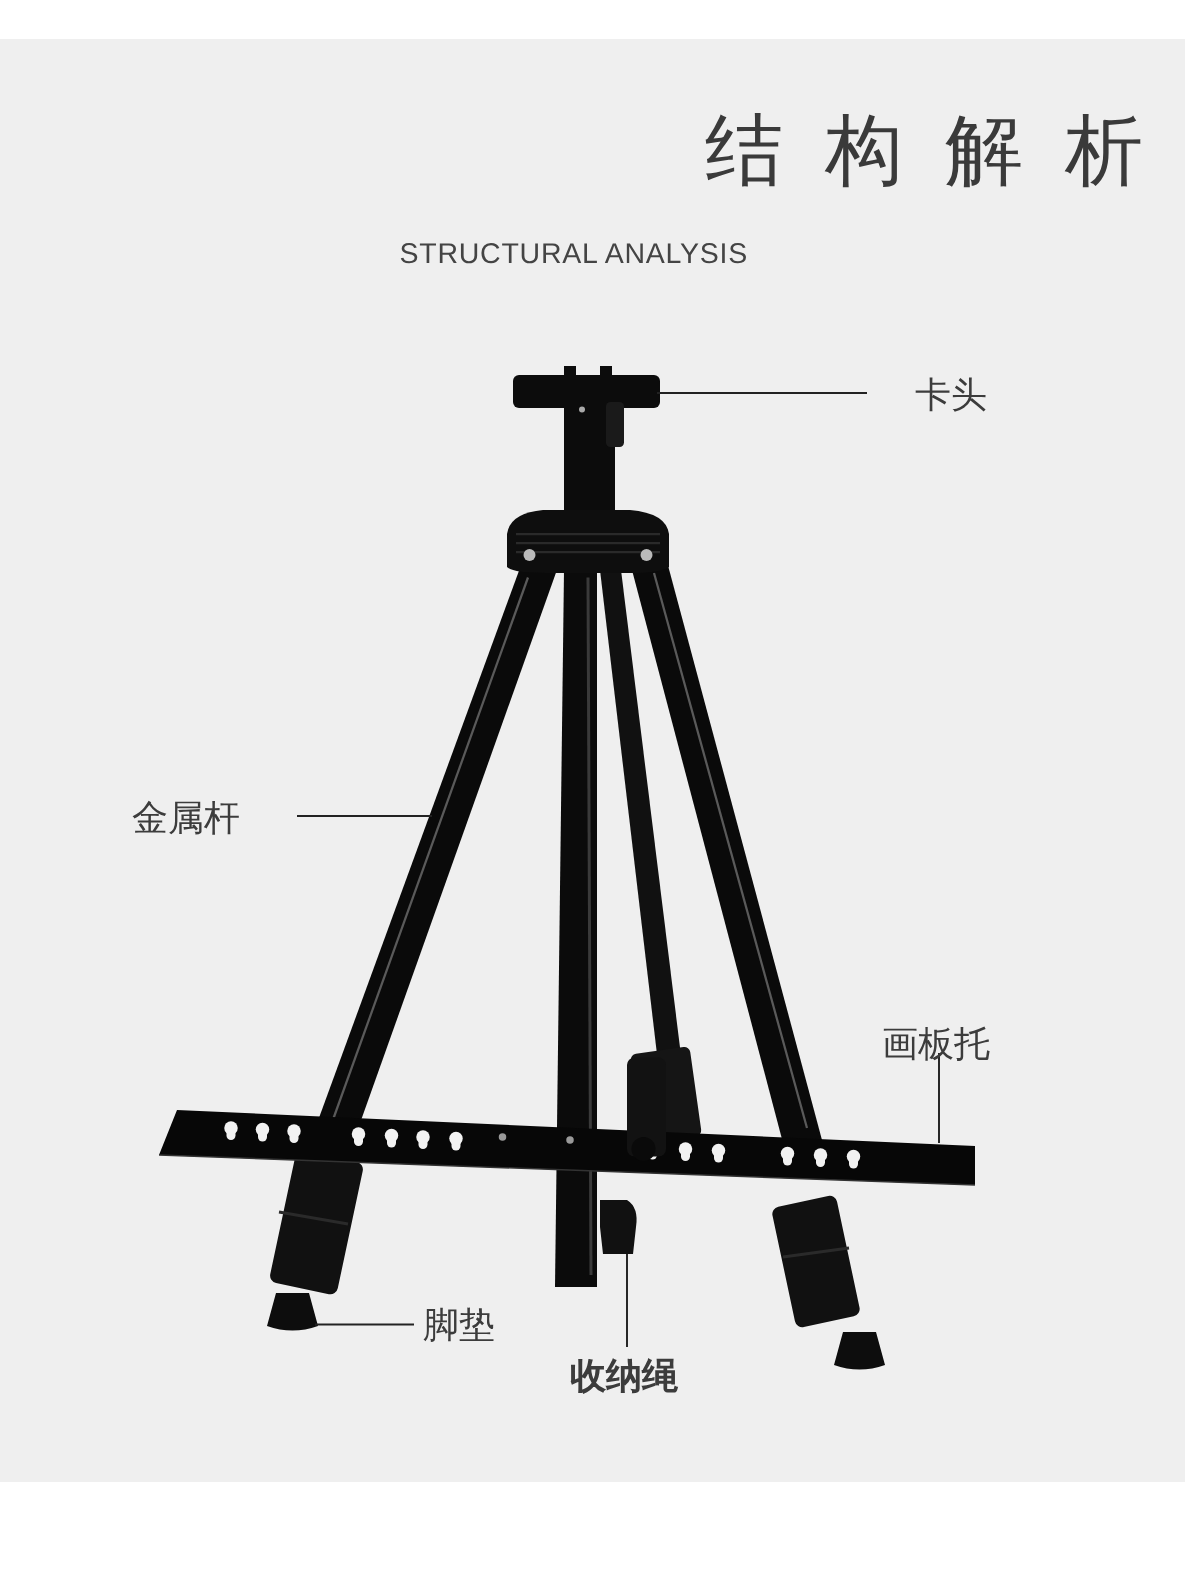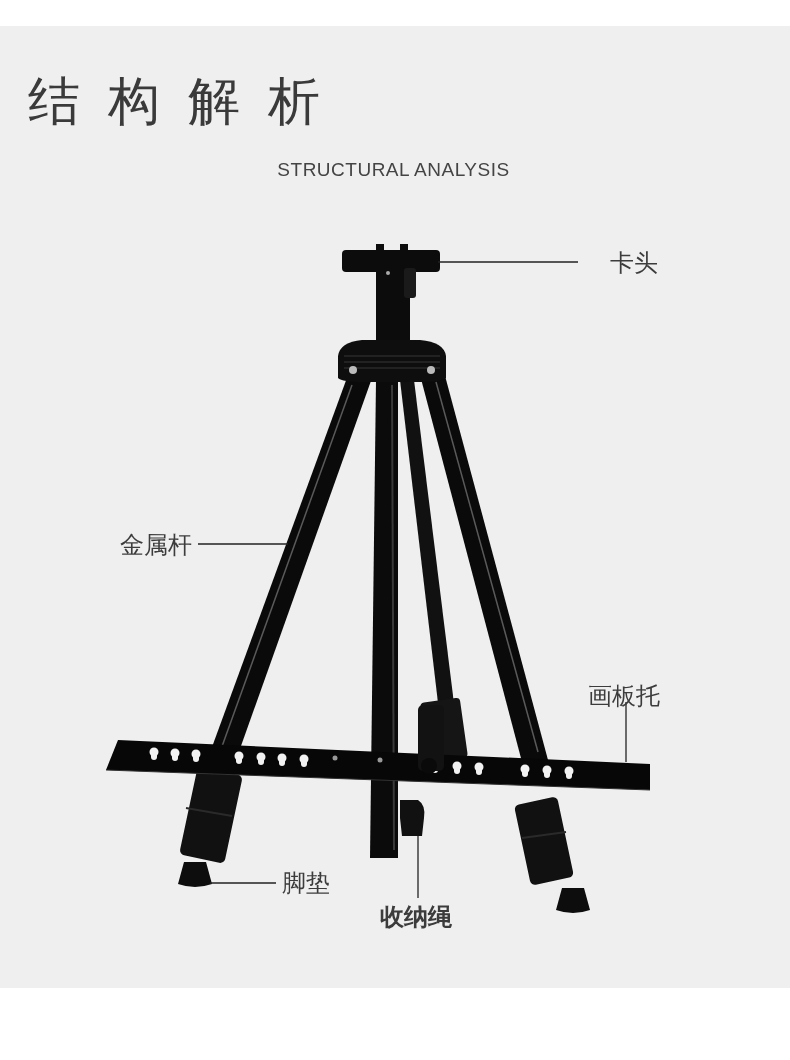--- a/index.html
+++ b/index.html
@@ -5,28 +5,28 @@
     html, body { margin: 0; padding: 0; }
     body {
       width: 790px; height: 1060px; background: #ffffff; position: relative;
       font-family: "DejaVu Sans", sans-serif; overflow: hidden;
     }
     .panel {
       position: absolute; left: 0; top: 26px; width: 790px; height: 962px;
       background: #efefef;
     }
     .title {
-      position: absolute; left: 0; top: 66px; width: 790px; text-align: left;
+      position: absolute; left: 0; top: 66px; width: 790px; text-align: right;
       font-size: 52px; letter-spacing: 28px; text-indent: 28px; color: #3a3a3a;
       font-weight: normal; line-height: 70px;
     }
     .subtitle {
       position: absolute; left: 0; top: 158px; width: 765px; text-align: center;
       font-family: "Liberation Sans", sans-serif;
-      font-size: 19px; letter-spacing: 0.5px; color: #444; line-height: 24px; margin-left: 11px;
+      font-size: 19px; letter-spacing: 0.5px; color: #444; line-height: 24px;
     }
     .label {
       position: absolute; font-size: 24px; color: #3c3c3c; line-height: 30px; white-space: nowrap;
     }
     svg.easel { position: absolute; left: 0; top: 0; }
   </style>
 </head>
 <body>
 
 <div class="panel"></div>
@@ -121,16 +121,16 @@
   </g>
 
   <line x1="438" y1="262" x2="578" y2="262" stroke="#222" stroke-width="1.3"></line>
   <line x1="198" y1="544" x2="288" y2="544" stroke="#222" stroke-width="1.3"></line>
   <line x1="626" y1="702" x2="626" y2="762" stroke="#222" stroke-width="1.3"></line>
   <line x1="210" y1="883" x2="276" y2="883" stroke="#222" stroke-width="1.3"></line>
   <line x1="418" y1="836" x2="418" y2="898" stroke="#222" stroke-width="1.3"></line>
 </svg>
 
 <div class="label" style="left:610px; top:248px;">卡头</div>
-<div class="label" style="left:120px; top:530px;text-align:right;">金属杆</div>
+<div class="label" style="left:88px; top:530px;text-align:right;">金属杆</div>
 <div class="label" style="left:588px; top:666px;margin-top:15px;">画板托</div>
 <div class="label" style="left:282px; top:868px;">脚垫</div>
 <div class="label" style="left:380px; top:902px;font-weight:bold;">收纳绳</div>
 
 </body></html>

